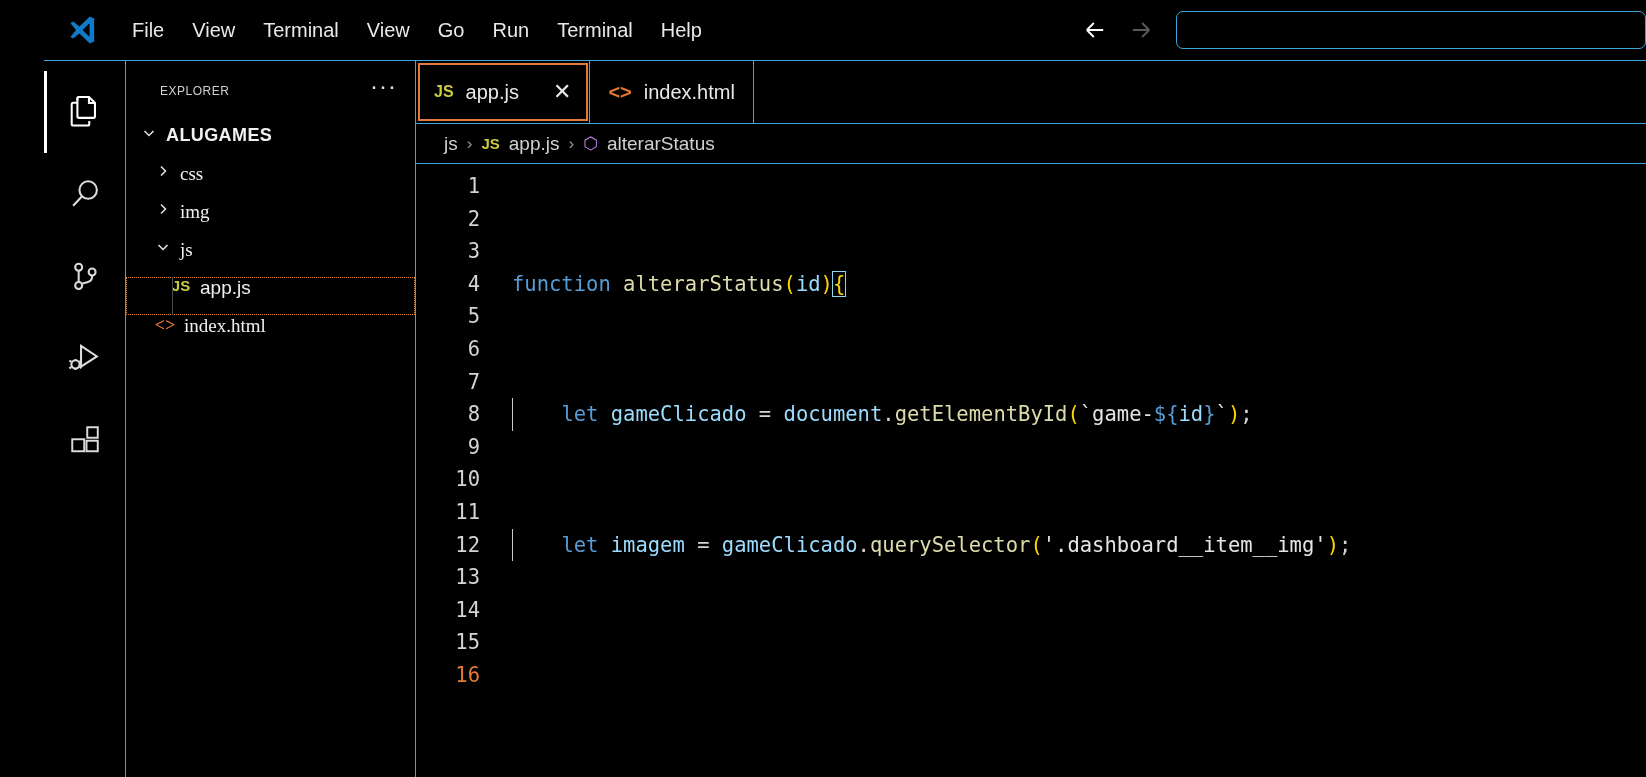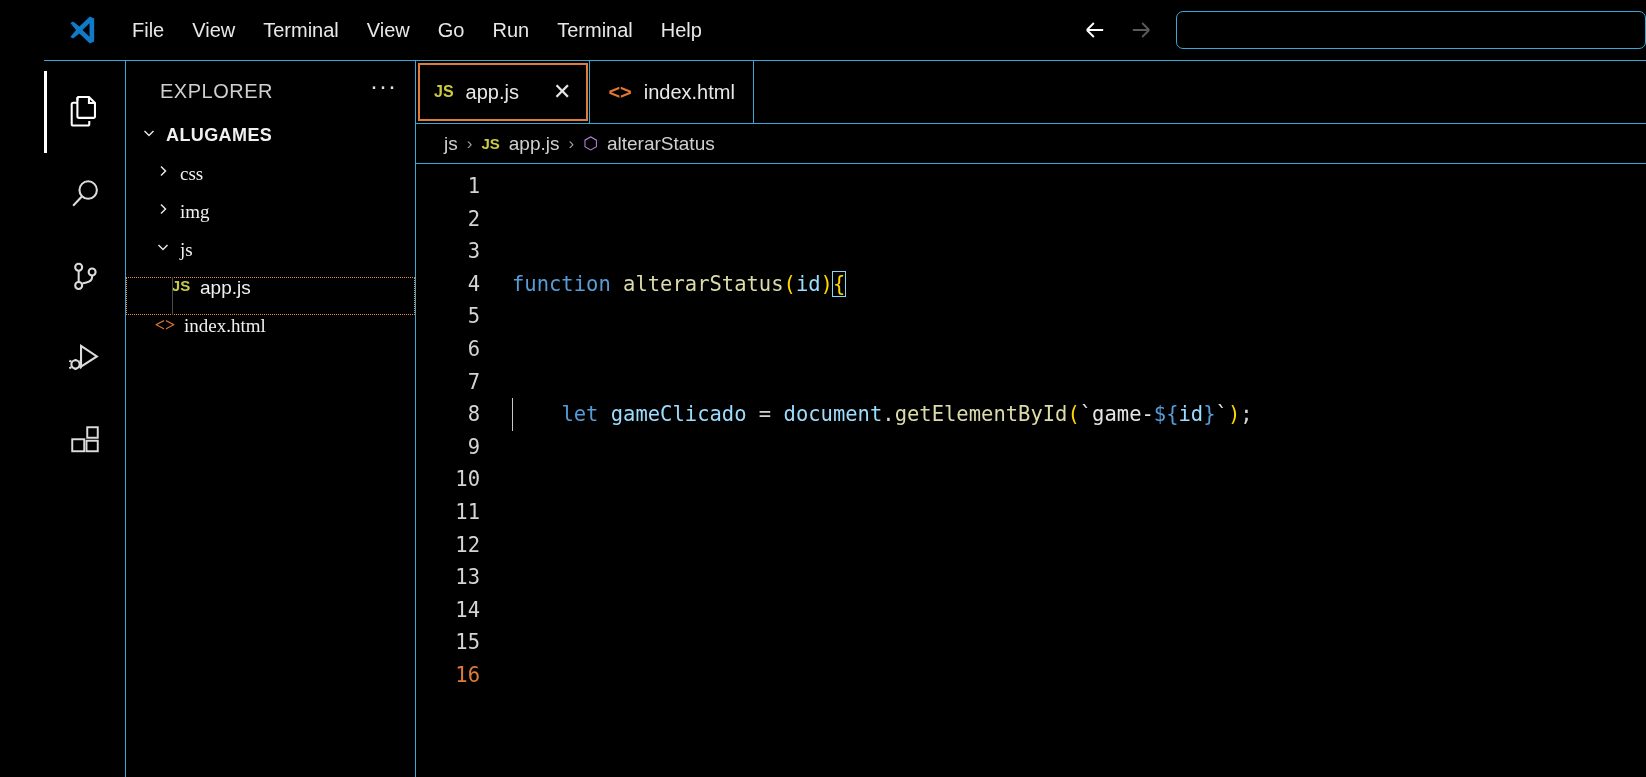--- a/index.html
+++ b/index.html
@@ -61,21 +61,21 @@
 
   
   .sidebar {
     width: 290px; flex: 0 0 290px; background: #000;
     display: flex; flex-direction: column; border-right: 1px solid #3aa7d4;
   }
   .sb-header {
     height: 60px; display: flex; align-items: center; justify-content: space-between;
     padding: 0 18px 0 34px;
   }
-  .sb-title { color: #cfcfcf; font-size: 20px; letter-spacing: 0.5px; }
+  .sb-title { color: #cfcfcf; font-size: 12px; letter-spacing: 0.5px; }
   .sb-dots { color: #e0e0e0; font-size: 24px; line-height: 10px; letter-spacing: 1px; padding-bottom: 10px;}
 
   .tree { padding-top: 4px; }
   .tw-row {
     height: 38px; display: flex; align-items: flex-start; color: #f0f0f0;
     font-size: 19px; position: relative; padding-left: 10px;
   }
   .tw-row.root { font-weight: bold; font-size: 18px; letter-spacing: 0.4px; }
   .tw-row.focused {
     outline: 1px dotted #e68a3a; outline-offset: -1px;
@@ -340,20 +340,21 @@
           <div class="ln">15</div>
           <div class="ln cur">16</div>
         </div>
 
         <div class="lines">
 
           <div class="cl"><span class="k">function</span><span class="op"> </span><span class="fn">alterarStatus</span><span class="b1">(</span><span class="var">id</span><span class="b1">)</span><span class="b1 sel-brace">{</span></div>
 
           <div class="cl"><span class="ig b" style="left:18px"></span>    <span class="k">let</span> <span class="var">gameClicado</span> <span class="op">=</span> <span class="var">document</span><span class="op">.</span><span class="fn">getElementById</span><span class="b1">(</span><span class="str">`game-</span><span class="tpl">${</span><span class="var">id</span><span class="tpl">}</span><span class="str">`</span><span class="b1">)</span><span class="op">;</span></div>
 
+          <div class="cl"><span class="ig b" style="left:18px"></span>    <span class="k">let</span> <span class="var">imagem</span> <span class="op">=</span> <span class="var">gameClicado</span><span class="op">.</span><span class="fn">querySelector</span><span class="b1">(</span><span class="str">'.dashboard__item__img'</span><span class="b1">)</span><span class="op">;</span></div>
 
 
           
 
           
 
           
 
           
 

